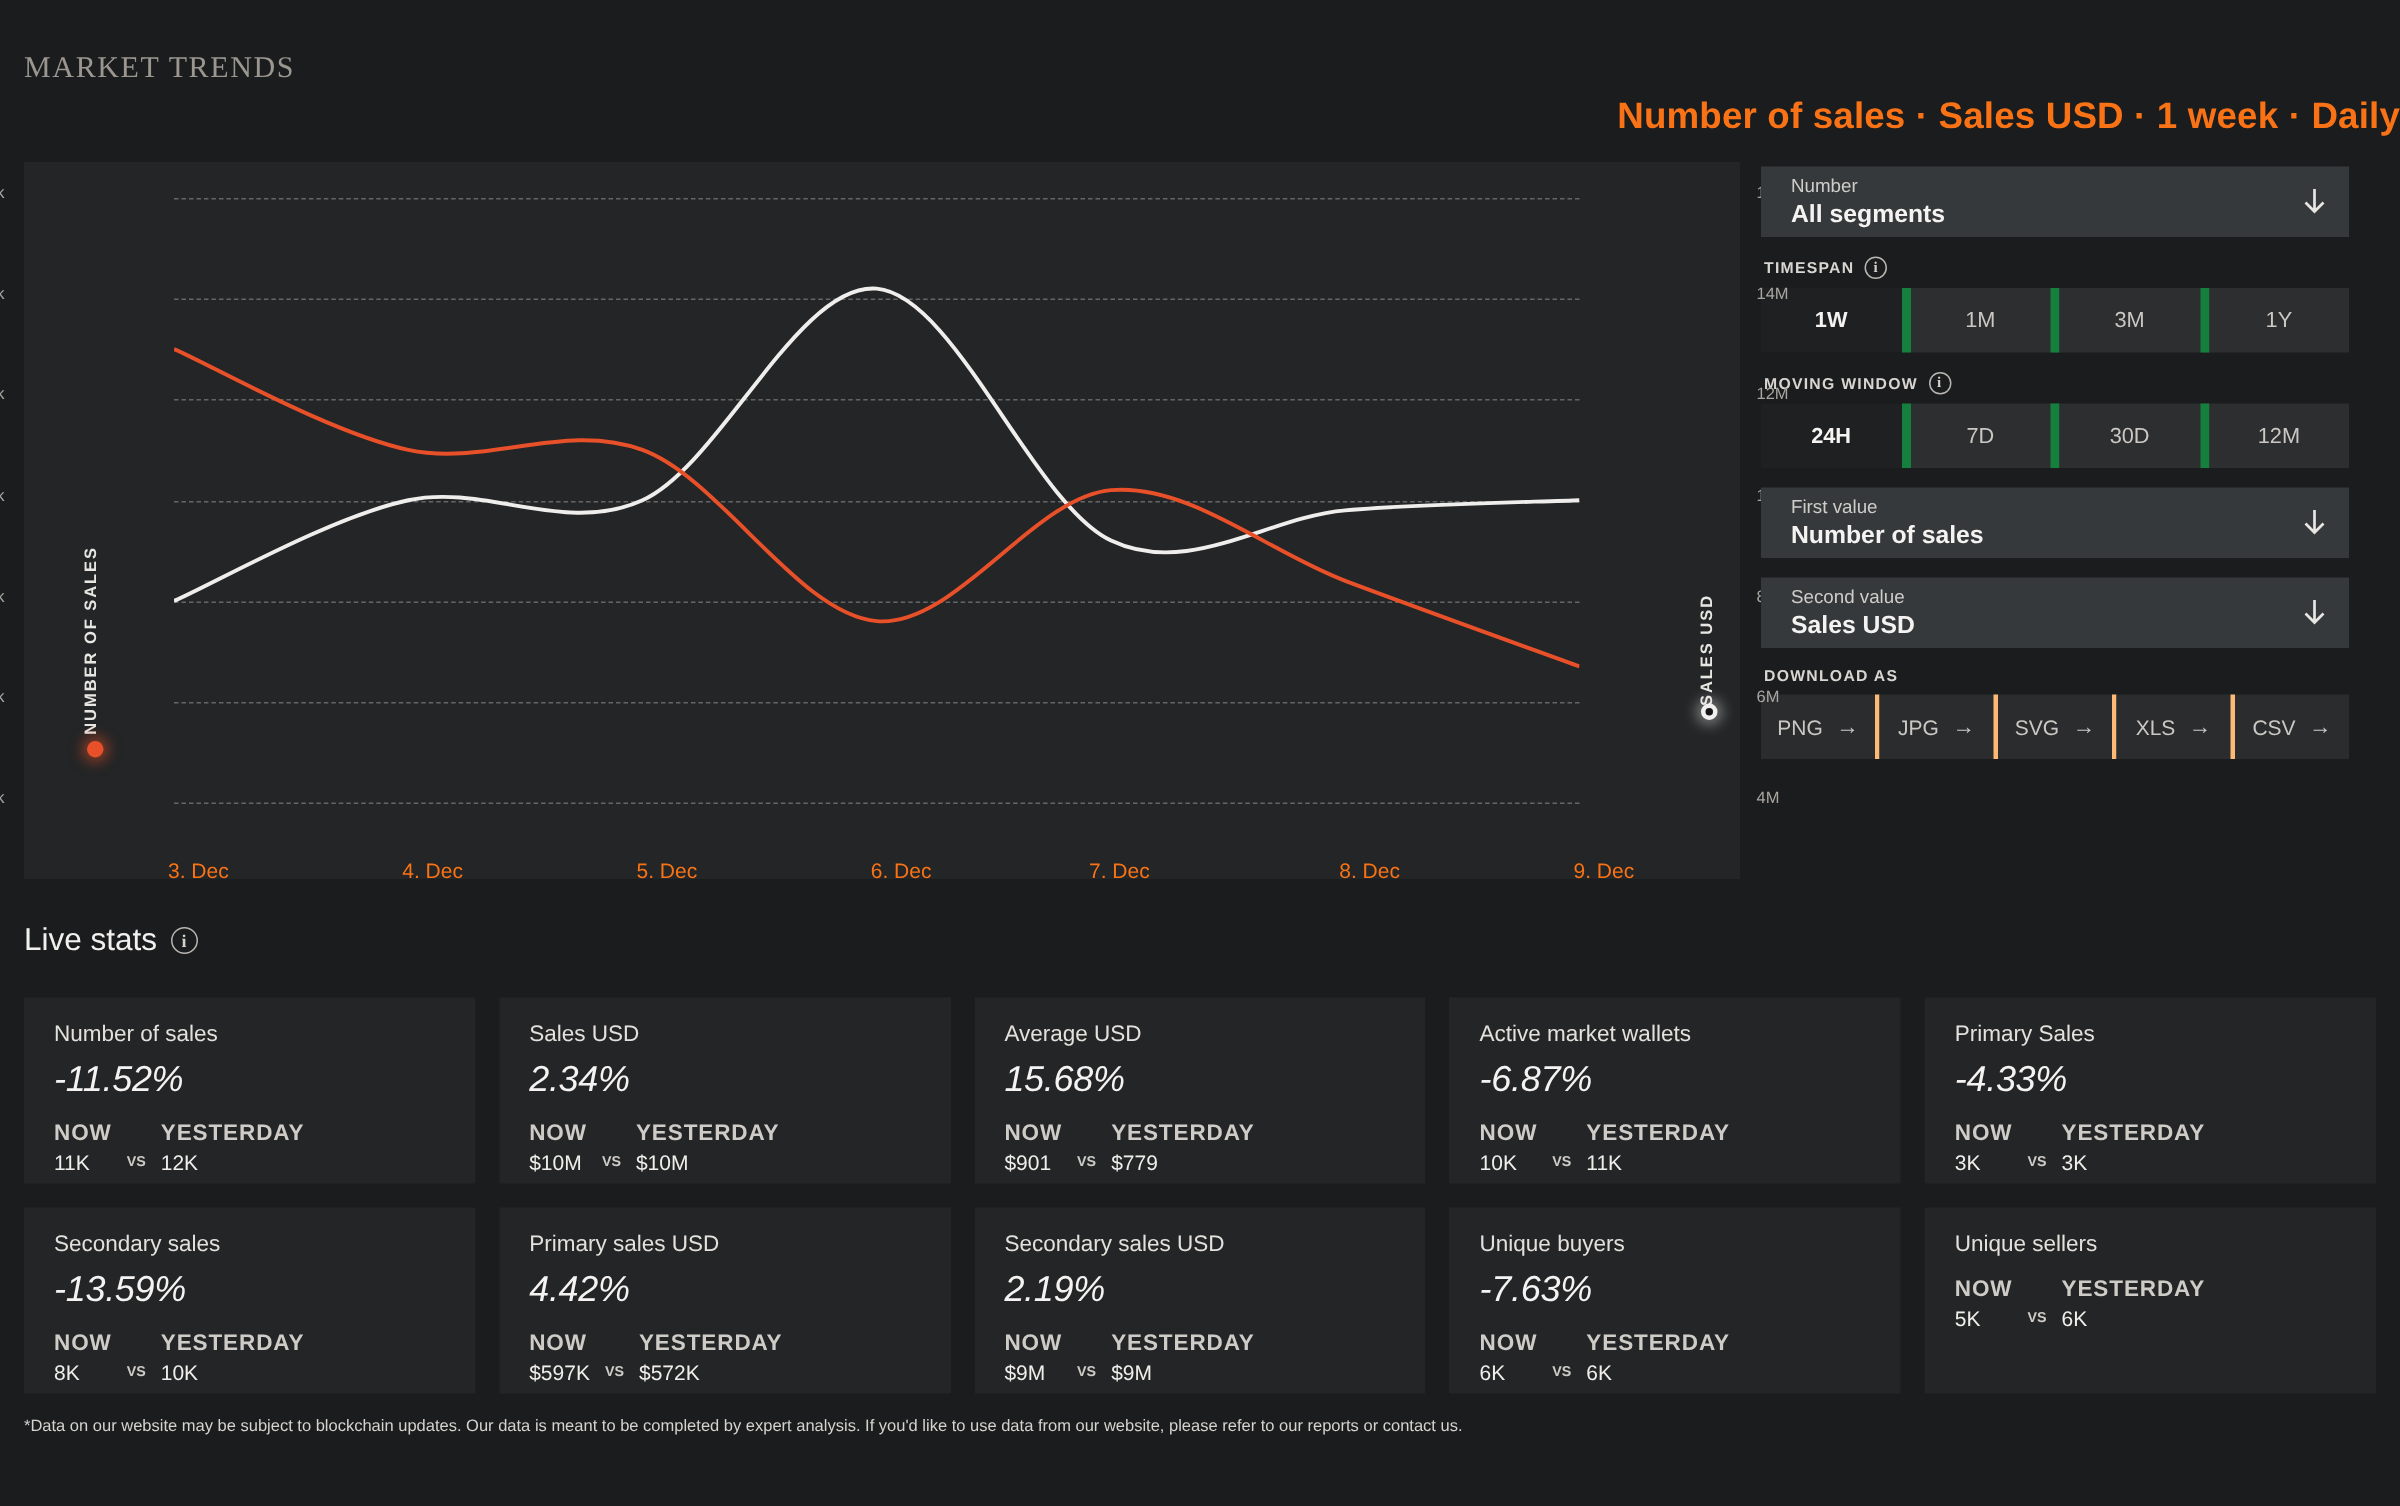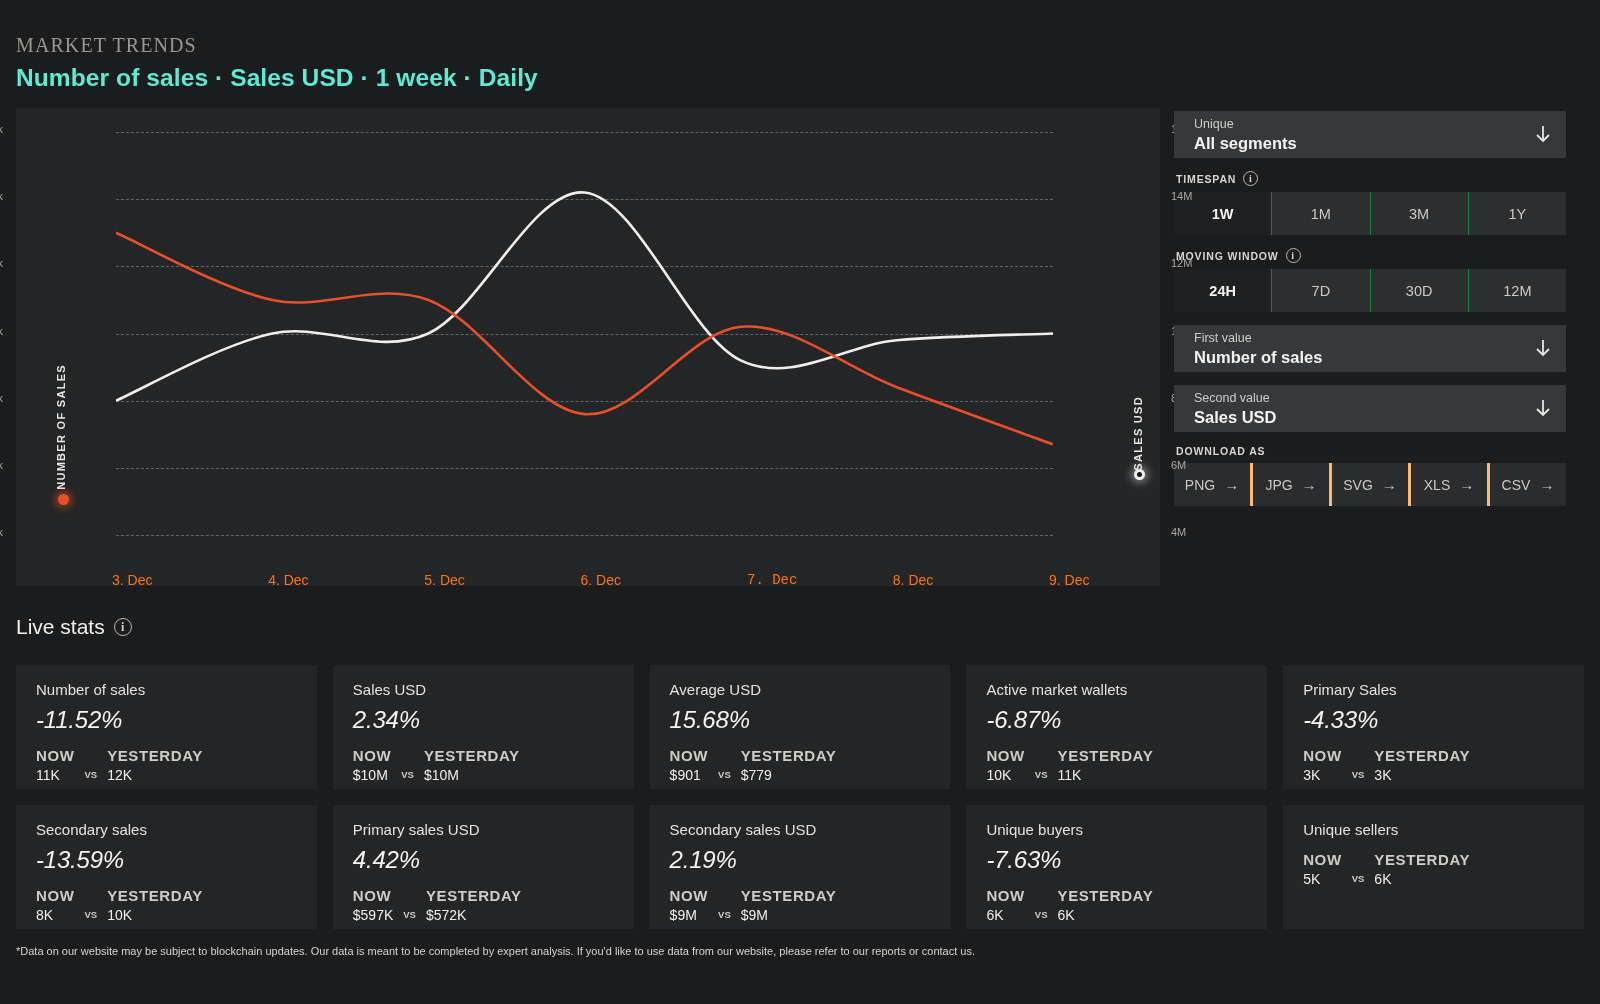--- a/index.html
+++ b/index.html
@@ -17,23 +17,24 @@
   .eyebrow {
     font-family: "Liberation Serif", serif;
     font-size: 20px;
     letter-spacing: 1.1px;
     color: #9b9690;
     line-height: 1.2;
   }
   .title {
     font-size: 24.5px;
     font-weight: bold;
-    color: #5eead4;
+    color: #f97316;
     margin-top: 7px;
     letter-spacing: 0.1px;
+    text-align: right;
   }
 
   
   .main-row { display: flex; align-items: flex-start; padding: 0 16px; margin-top: 16px; }
 
   .chart-panel {
     position: relative;
     width: 1144px; height: 478px;
     background: #232526;
   }
@@ -122,21 +123,21 @@
   }
 
   .seg-row { display: flex; margin-bottom: 13px; }
   .seg {
     flex: 1;
     height: 43px;
     background: #2c2e30;
     color: #cbc8c4;
     font-size: 14.5px;
     display: flex; align-items: center; justify-content: center;
-    border-right: 1px solid #15803d;
+    border-right: 6px solid #15803d;
     cursor: pointer;
   }
   .seg:last-child { border-right: none; }
   .seg.active { background: #1e2021; color: #f5f3f1; font-weight: bold; }
 
   .dl-row { display: flex; }
   .dl {
     flex: 1; height: 43px;
     background: #2a2c2d;
     color: #cbc8c4;
@@ -222,36 +223,36 @@
             <div class="ytick right" style="top: 192.5px;">10M</div>
             <div class="ytick right" style="top: 259.667px;">8M</div>
             <div class="ytick right" style="top: 326.833px;">6M</div>
             <div class="ytick right" style="top: 394px;">4M</div>
           </div>
         <div id="xticks">
             <div class="xtick" style="left: -4px;">3. Dec</div>
             <div class="xtick" style="left: 152.167px;">4. Dec</div>
             <div class="xtick" style="left: 308.333px;">5. Dec</div>
             <div class="xtick" style="left: 464.5px;">6. Dec</div>
-            <div class="xtick" style="left: 631px; font-family: Liberation Mono, monospace;">7. Dec</div>
+            <div class="xtick" style="left: 610px;">7. Dec</div>
             <div class="xtick" style="left: 776.833px;">8. Dec</div>
             <div class="xtick" style="left: 933px;">9. Dec</div>
           </div>
 
         <svg class="svg-wrap" viewBox="0 0 937 403" preserveAspectRatio="none">
           <path id="line-left" fill="none" stroke="#f0eeec" stroke-width="2.6" vector-effect="non-scaling-stroke" d="M0,268.6666666666667 C26.027777777777775,257.47222222222223 104.11111111111111,212.69444444444446 156.16666666666666,201.5 C208.2222222222222,190.30555555555554 260.27777777777777,225.00833333333333 312.3333333333333,201.5 C364.38888888888886,177.99166666666667 416.44444444444446,55.97222222222221 468.5,60.44999999999999 C520.5555555555555,64.92777777777776 572.6111111111111,203.73888888888888 624.6666666666666,228.36666666666667 C676.7222222222222,252.99444444444447 728.7777777777777,212.69444444444446 780.8333333333333,208.21666666666667 C832.8888888888888,203.73888888888888 910.9722222222222,202.61944444444444 937,201.5"></path>
           <path id="line-right" fill="none" stroke="#e8502a" stroke-width="2.6" vector-effect="non-scaling-stroke" d="M0,100.75 C26.027777777777775,111.94444444444444 104.11111111111111,156.72222222222223 156.16666666666666,167.91666666666666 C208.2222222222222,179.1111111111111 260.27777777777777,148.8861111111111 312.3333333333333,167.91666666666666 C364.38888888888886,186.94722222222222 416.44444444444446,277.62222222222226 468.5,282.1 C520.5555555555555,286.5777777777778 572.6111111111111,199.2611111111111 624.6666666666666,194.7833333333333 C676.7222222222222,190.30555555555551 728.7777777777777,235.64305555555558 780.8333333333333,255.23333333333335 C832.8888888888888,274.8236111111111 910.9722222222222,302.8097222222222 937,312.325"></path>
         </svg>
       </div>
     </div>
 
     <div class="controls">
 
       <div class="select-box">
-        <div class="lbl">Unique</div>
+        <div class="lbl">Number</div>
         <div class="val">All segments</div>
         <span class="caret">
           <svg width="18" height="20" viewBox="0 0 18 20">
               <path d="M9 2 V16 M3 11 L9 17 L15 11" stroke="#e8e6e3" stroke-width="1.8" fill="none"></path>
             </svg>
         </span>
       </div>
 
       <div class="group-label">
         <span>TIMESPAN</span>

